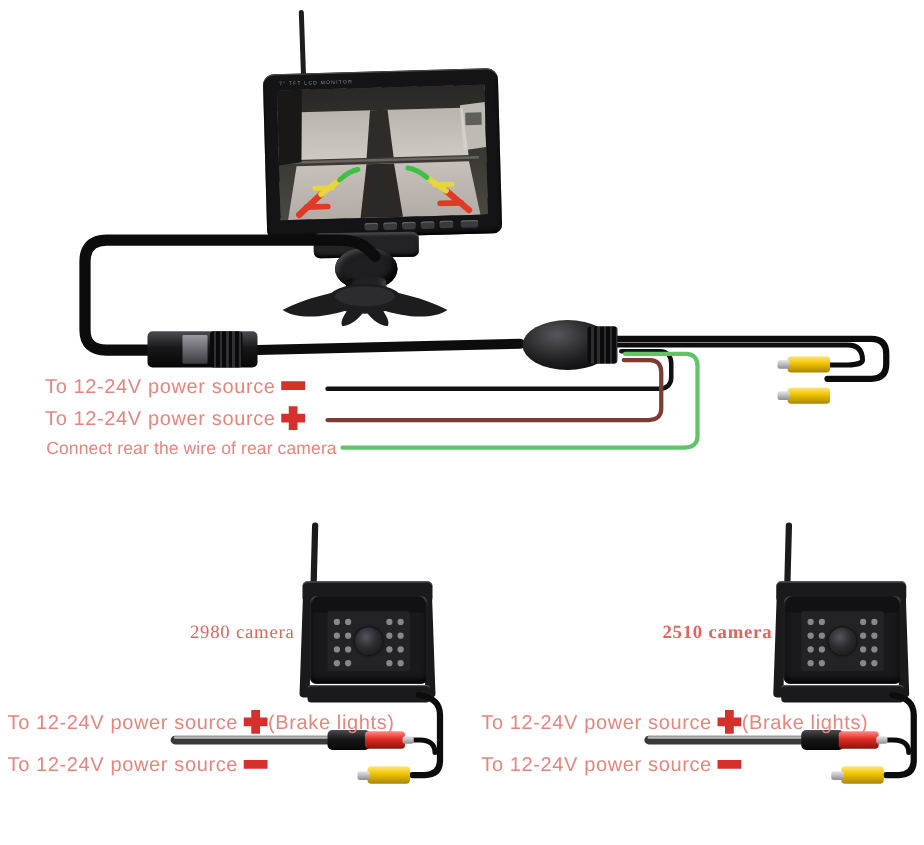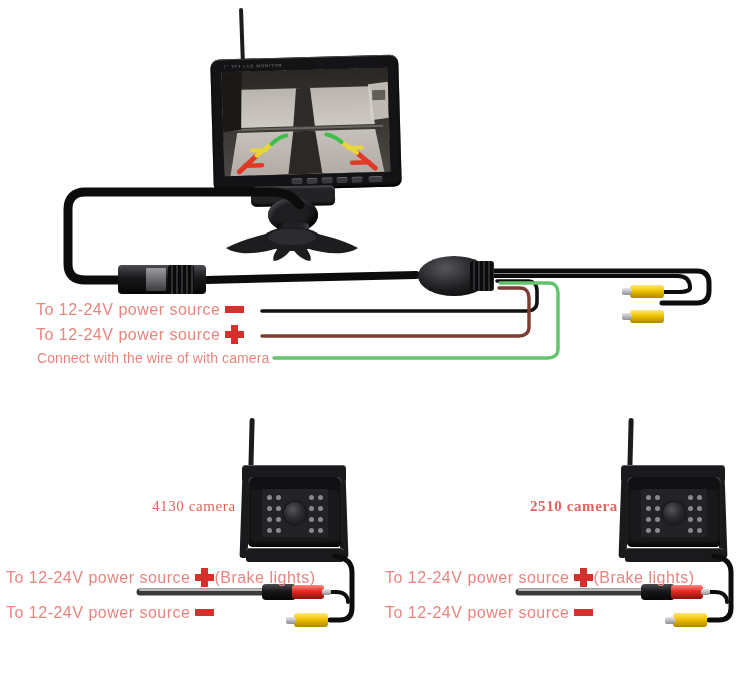--- a/index.html
+++ b/index.html
@@ -325,21 +325,21 @@
     <span>To 12-24V power source</span>
     <span class="sym-minus"></span>
   </div>
 
   <div class="abs lbl" style="left:36px; top:325px;">
     <span>To 12-24V power source</span>
     <span class="sym-plus"></span>
   </div>
 
   <div class="abs lbl-sans" style="left:37px; top:350px;">
-    <span>Connect with the wire of with camera</span>
+    <span>Connect rear the wire of rear camera</span>
   </div>
 
   <div class="abs cam-ant" style="left:249px; top:418px; height:52px;"></div>
 
   <div class="abs cam-brkt-top" style="left:242px; top:465px; width:104px; height:17px;"></div>
   <div class="abs cam-brkt-arm" style="left:241px; top:474px; width:8px; height:84px; transform:rotate(2deg);"></div>
   <div class="abs cam-brkt-arm" style="left:339px; top:474px; width:8px; height:84px; transform:rotate(-2deg);"></div>
 
   <div class="abs cam-box" style="left:248px; top:477px; width:94px; height:70px;">
     <div class="cam-visor" style="left:2px; top:0px; width:90px; height:13px;"></div>
@@ -360,21 +360,21 @@
       <div class="ir" style="left:56px; top:6px;"></div>
       <div class="ir" style="left:56px; top:17px;"></div>
       <div class="ir" style="left:56px; top:28px;"></div>
       <div class="ir" style="left:56px; top:39px;"></div>
     </div>
   </div>
 
   <div class="abs cam-base" style="left:246px; top:548px; width:98px; height:14px;"></div>
 
   <div class="abs lbl-cam" style="left:152px; top:498px;">
-    <span>4130 camera</span>
+    <span>2980 camera</span>
   </div>
 
   <svg class="wire-svg" style="left:0; top:0;" width="739" height="676">
 
     <path d="M335,556 C348,558 352,564 352,572 L352,608
              C352,616 348,620 340,620 L330,620" stroke="#0c0c0c" stroke-width="5" fill="none" stroke-linecap="round" stroke-linejoin="round"></path>
 
     <path d="M262,592 L140,592" stroke="#3a3a3c" stroke-width="7" fill="none" stroke-linecap="round"></path>
     <path d="M262,590 L140,590" stroke="#d9d9dc" stroke-width="2" fill="none" stroke-linecap="round" opacity=".8"></path>
 

